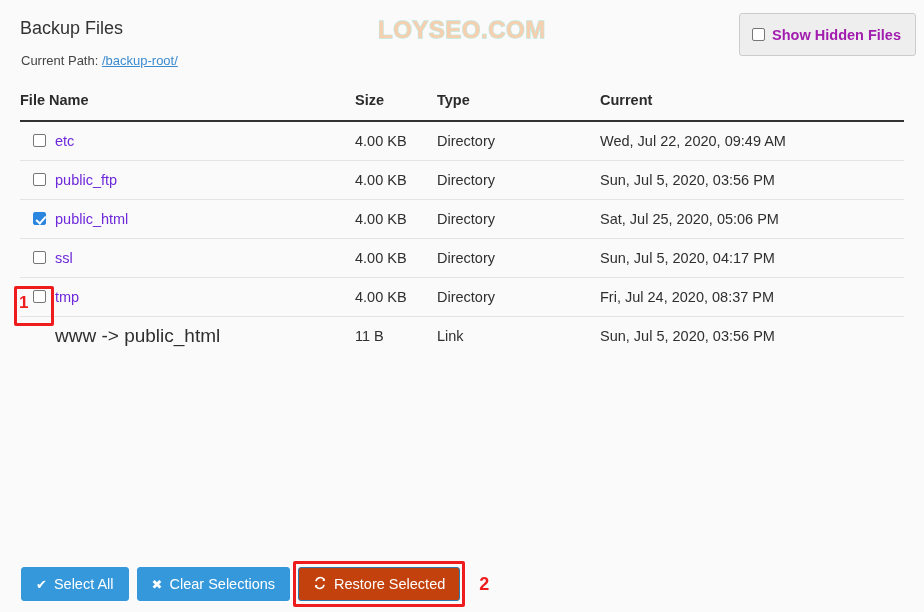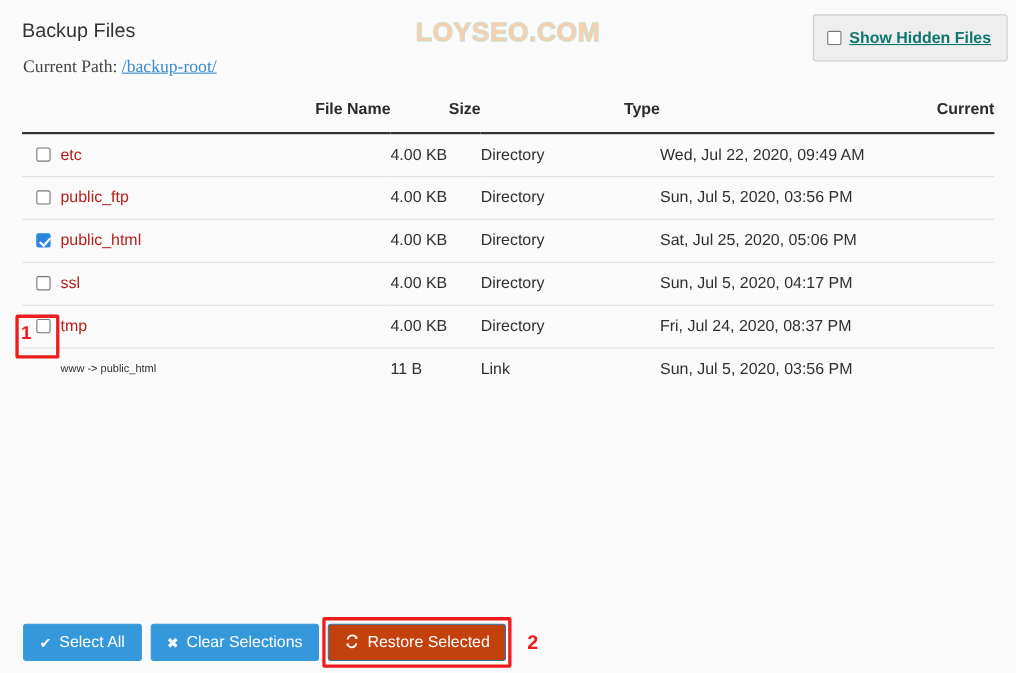--- a/index.html
+++ b/index.html
@@ -24,24 +24,23 @@
     left: 20px; top: 12px;
     font-size: 18px;
     font-weight: 400;
     color: #333333;
     letter-spacing: 0px;
     line-height: 32px;
   }
   .current-path {
     position: absolute;
     left: 21px; top: 51px;
-    font-size: 16px;
+    font-size: 13px;
     color: #444444;
     line-height: 20px;
-    font-family: Liberation Serif, serif;
   }
   .current-path .path-value {
     color: #3b8bd0;
   }
 
   .watermark {
     position: absolute;
     left: 378px; top: 16px;
     font-size: 24px;
     font-weight: bold;
@@ -59,23 +58,22 @@
     height: 43px;
     padding: 0 14px 0 12px;
     display: flex;
     align-items: center;
     gap: 7px;
     background: #eeeeee;
     border: 1px solid #cccccc;
     border-radius: 3px;
     font-size: 14.5px;
     font-weight: bold;
-    color: #0f766e;
+    color: #a21caf;
     cursor: pointer;
-    text-decoration: underline;
   }
   .cb {
     width: 13px; height: 13px;
     border: 1px solid #767676;
     background: #ffffff;
     border-radius: 2px;
     display: inline-block;
     flex: 0 0 auto;
     position: relative;
   }
@@ -98,21 +96,21 @@
     position: absolute;
     left: 20px; top: 92px;
     width: 884px;
   }
   table.files {
     width: 100%;
     border-collapse: collapse;
     font-size: 14.5px;
   }
   table.files thead th {
-    text-align: right;
+    text-align: left;
     font-weight: bold;
     color: #2b2b2b;
     padding: 0 0 12px 0;
     border-bottom: 2px solid #333333;
     font-size: 14.5px;
   }
   table.files tbody td {
     padding: 0;
     height: 39px;
     vertical-align: middle;
@@ -131,29 +129,29 @@
 
   .name-cell {
     display: flex;
     align-items: center;
     gap: 9px;
     padding-left: 13px;
   }
   .name-cell .cb { cursor: pointer; }
   .name-cell .spacer { width: 13px; height: 13px; flex: 0 0 auto; }
   a.fname {
-    color: #b91c1c;
+    color: #6d28d9;
     text-decoration: none;
     cursor: pointer;
     font-size: 14.5px;
     text-align: center;
   }
   .plainname {
     color: #2f2f2f;
-    font-size: 10px;
+    font-size: 19px;
   }
 
   
   .annot-box-1 {
     position: absolute;
     left: 14px; top: 286px;
     width: 40px; height: 40px;
     border: 3px solid #ee1c1c;
     border-radius: 2px;
     pointer-events: none;

